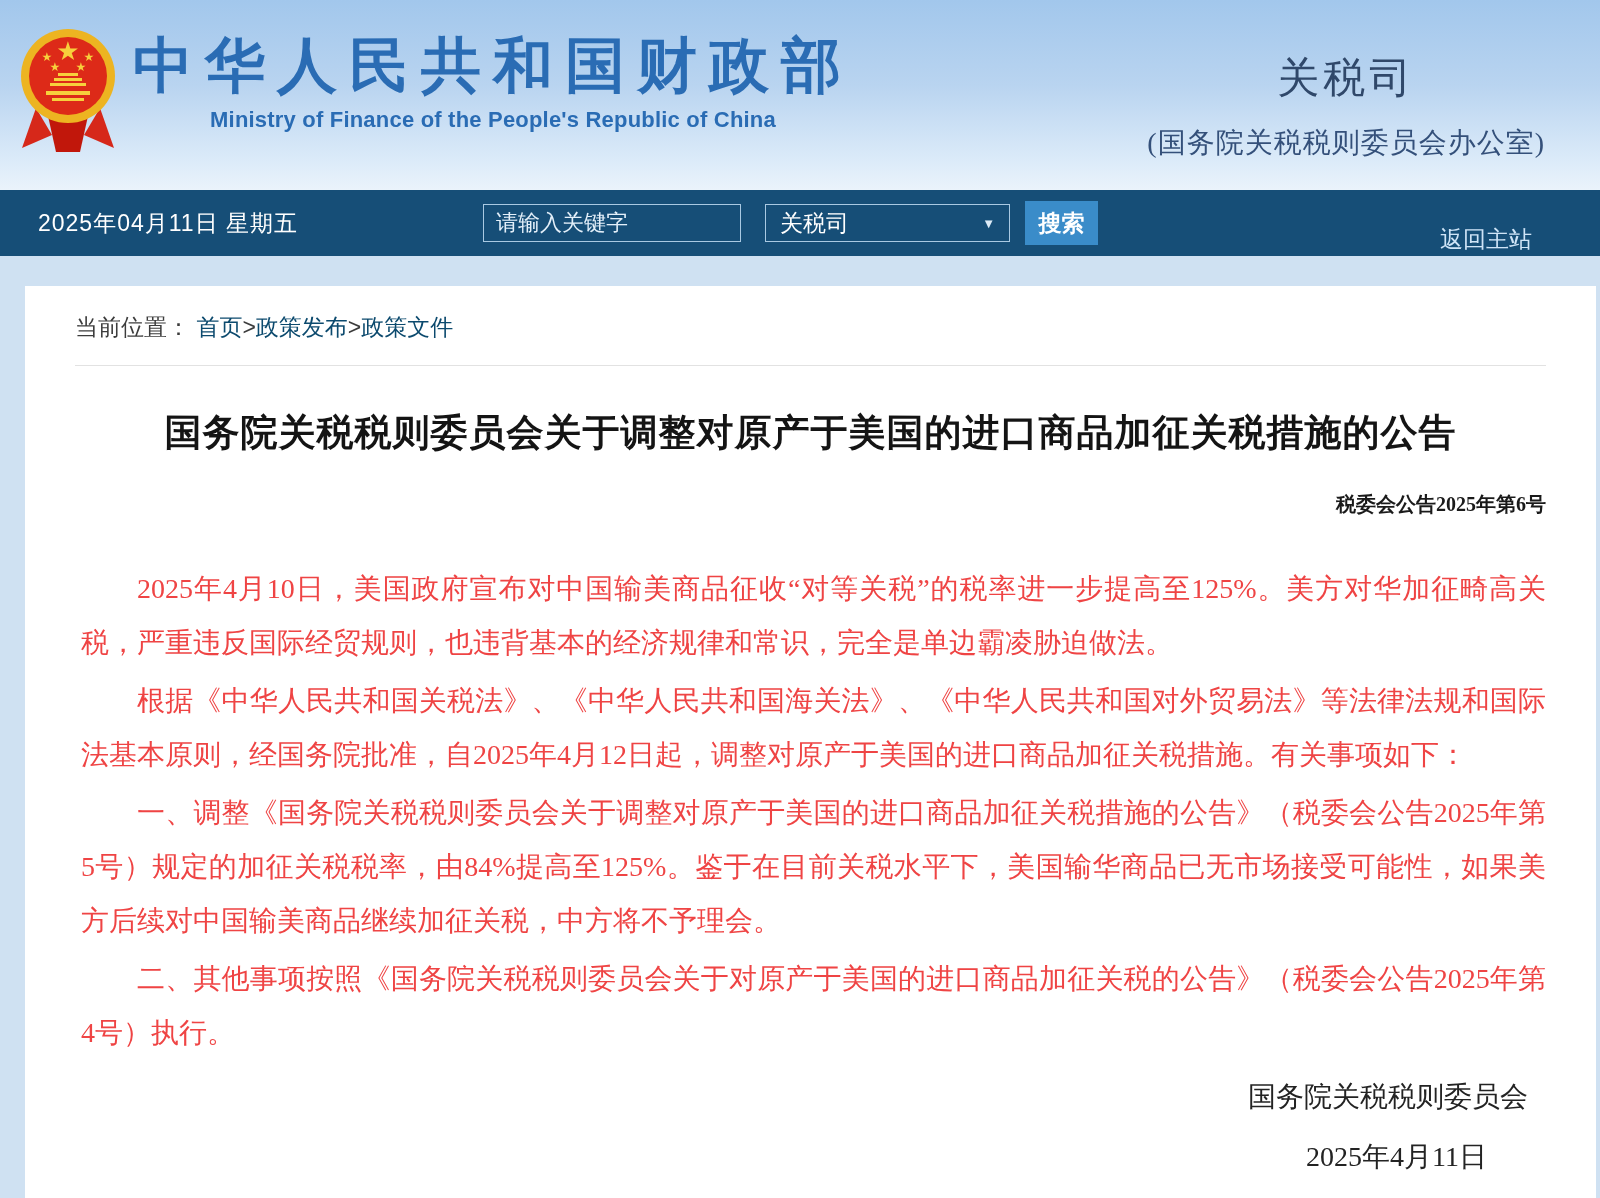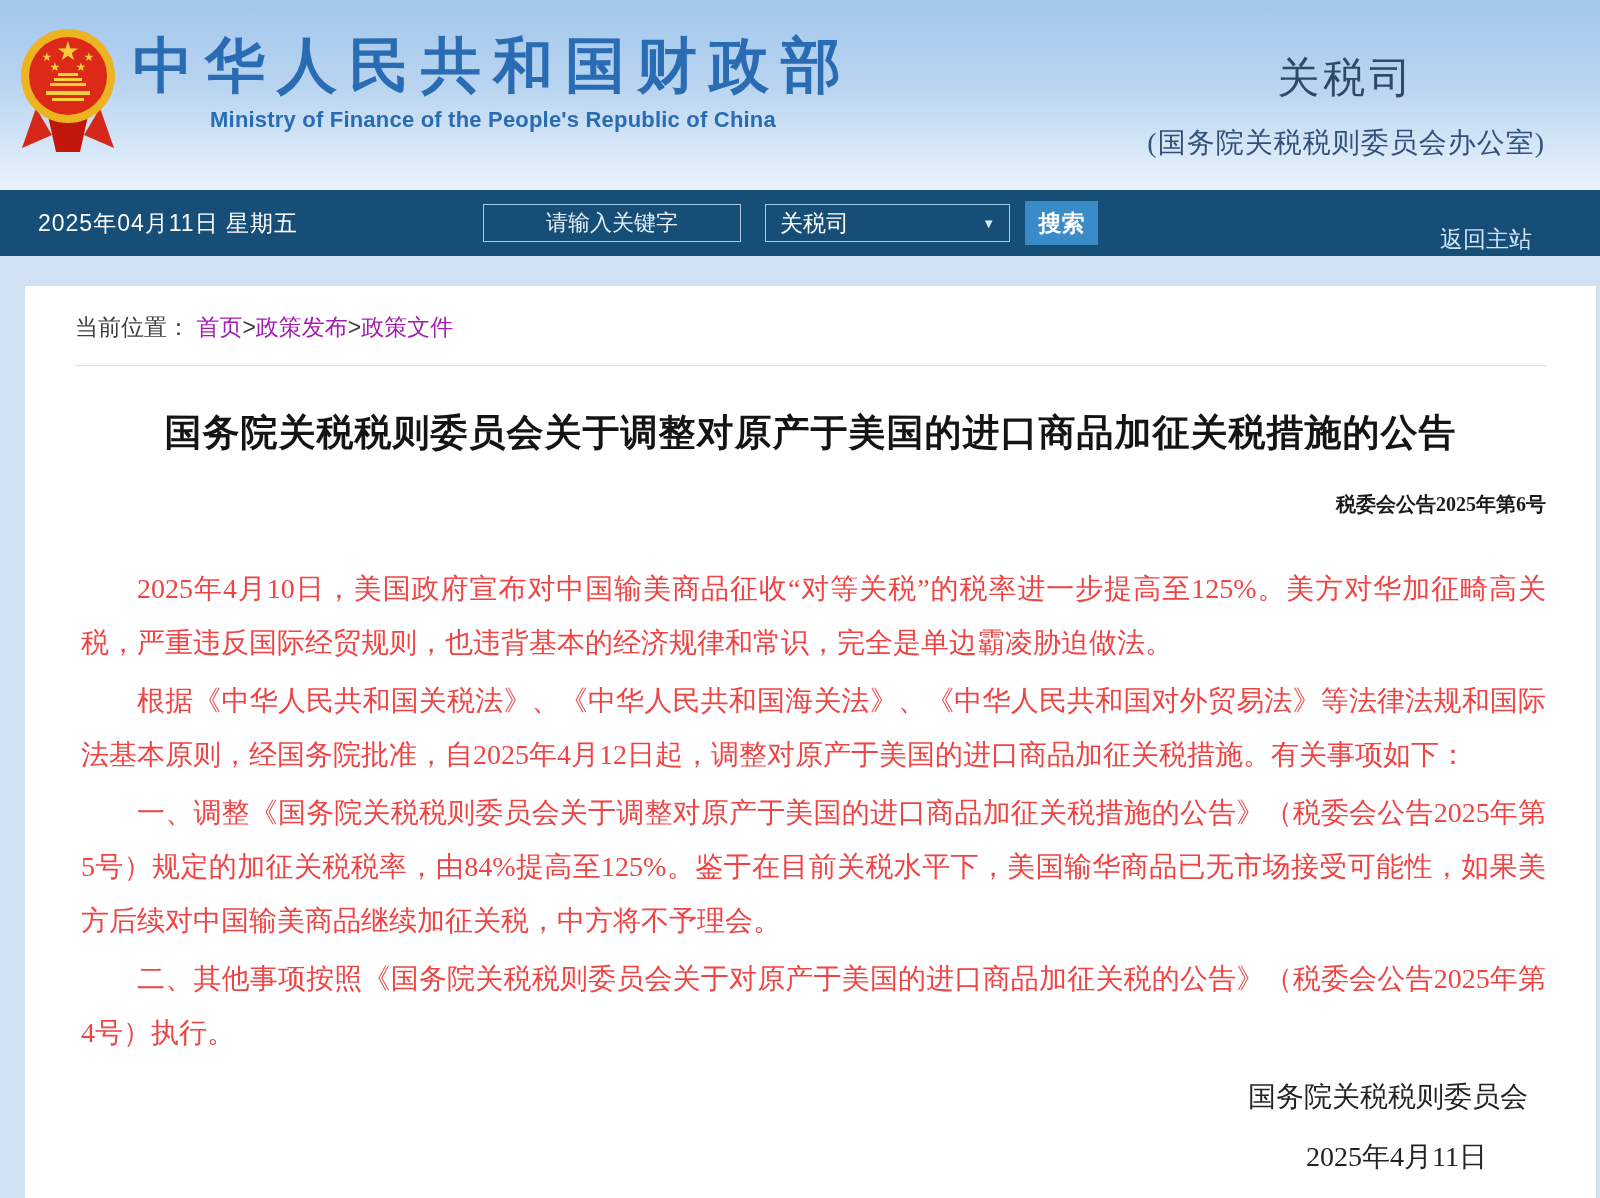--- a/index.html
+++ b/index.html
@@ -36,21 +36,20 @@
   }
   .nav-date {
     position: absolute; left: 38px; top: 0; height: 66px; display: flex; align-items: center;
     font-size: 23px; font-weight: normal; letter-spacing: 1px;
   }
   .nav-search-input {
     position: absolute; left: 483px; top: 14px; width: 258px; height: 38px;
     background: transparent; border: 1px solid #a9c9e2; color: #eaf4fc;
     font-size: 22px; padding: 0 12px; font-family: "Liberation Sans", sans-serif;
     outline: none;
-    text-align: center;
   }
   .nav-search-input::placeholder { color: #e4f0fa; opacity: 1; }
   .nav-select {
     position: absolute; left: 765px; top: 14px; width: 245px; height: 38px;
     border: 1px solid #a9c9e2; display: flex; align-items: center;
     justify-content: space-between; padding: 0 14px; font-size: 23px; cursor: pointer;
   }
   .nav-select .arrow { font-size: 13px; color: #dcebf7; }
   .nav-search-btn {
     position: absolute; left: 1025px; top: 11px; width: 73px; height: 44px;
@@ -65,21 +64,21 @@
 
   
   .content {
     margin: 30px 4px 0 25px; background: #ffffff; height: 912px;
     padding: 0 50px;
   }
   .breadcrumb {
     padding-top: 26px; font-size: 23px; color: #3c3c3c;
     font-family: "Liberation Sans", sans-serif;
   }
-  .breadcrumb a { color: #a21caf; text-decoration: none; cursor: pointer; }
+  .breadcrumb a { color: #0c4a6e; text-decoration: none; cursor: pointer; }
   .divider { border-bottom: 1px solid #e2e2e2; margin-top: 22px; }
 
   .art-title {
     margin-top: 42px; text-align: center; font-weight: bold; font-size: 37px;
     line-height: 50px; color: #141414; font-family: "Liberation Sans", sans-serif;
     letter-spacing: 1px;
   }
   .doc-no {
     margin-top: 28px; text-align: right; font-weight: bold; font-size: 20px;
     line-height: 36px; color: #1a1a1a;

